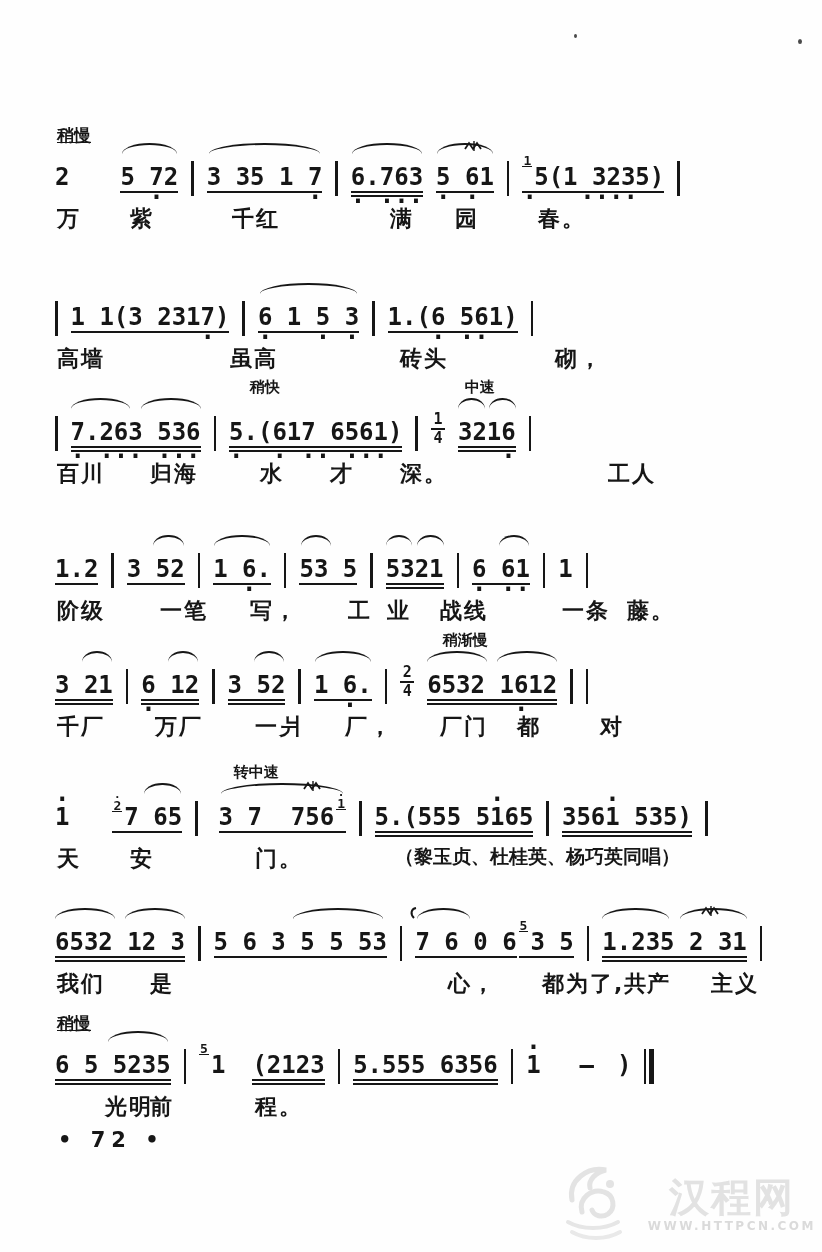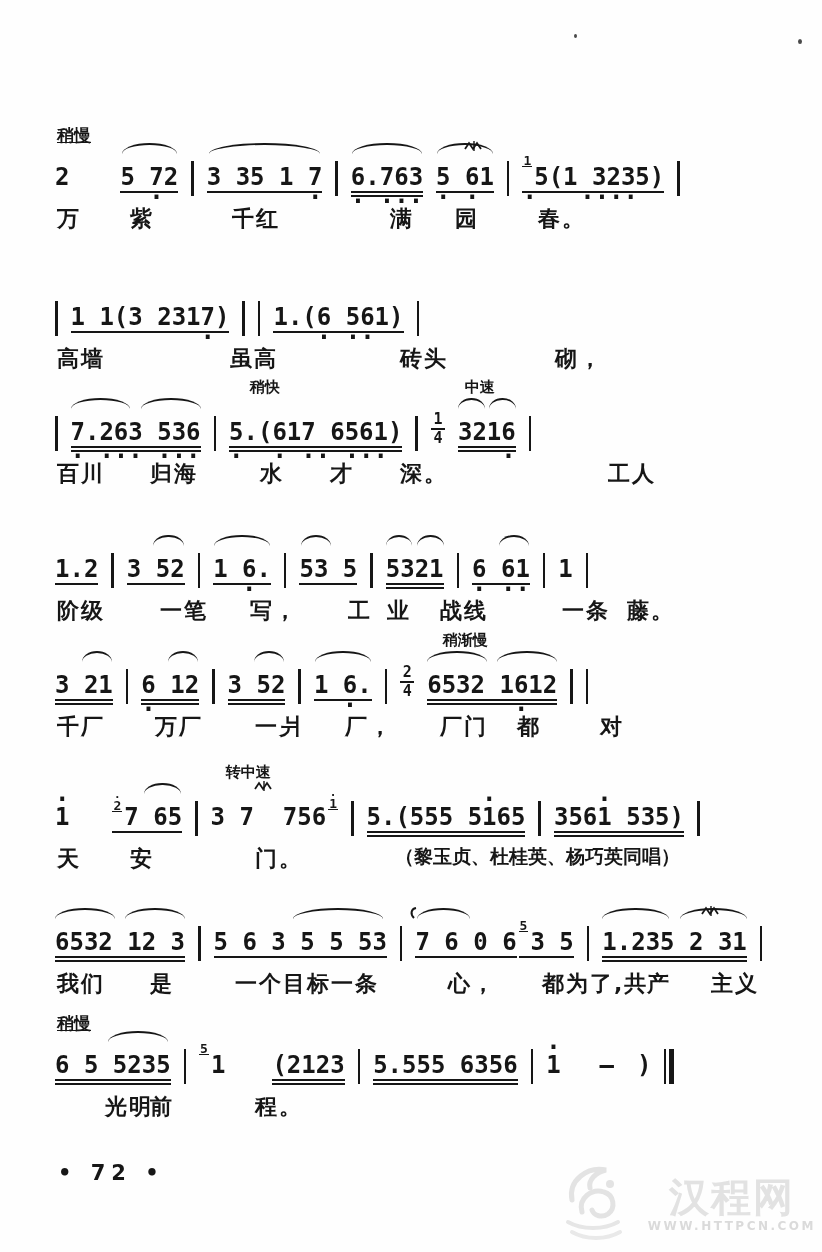--- a/index.html
+++ b/index.html
@@ -35,21 +35,21 @@
   .endbar .thick{width:5px;height:35px;background:#161616;}
   .timesig{display:flex;flex-direction:column;align-items:center;margin-top:17px;margin-right:13px;
            font:700 15px "DejaVu Sans Mono",monospace;line-height:15px;flex:none;}
   .timesig .ts-line{width:14px;height:1.5px;background:#161616;margin:1px 0;}
   .mordent{position:absolute;top:-3px;right:18%;}
   .hook{position:absolute;top:0;left:-7px;}
   .lyrics-row{position:absolute;top:84px;left:0;height:26px;width:100%;}
   .lyric{position:absolute;top:0;font:700 22px "DejaVu Sans",sans-serif;white-space:pre;letter-spacing:2px;}
   
   .page-number{position:absolute;left:58px;top:1128px;font:700 21px "DejaVu Sans",sans-serif;
-               letter-spacing:6px;margin-top:33px;}
+               letter-spacing:6px;}
   .watermark{position:absolute;right:6px;bottom:4px;display:flex;align-items:center;gap:4px;}
   .wm-text{display:flex;flex-direction:column;align-items:center;}
   .wm-name{font:700 40px "DejaVu Sans",sans-serif;color:#e2e2e2;letter-spacing:2px;line-height:44px;}
   .wm-url{font:700 12px "DejaVu Sans",sans-serif;color:#dadada;letter-spacing:2.5px;}
   .speck{position:absolute;background:#4a4a4a;border-radius:50%;}
 </style>
 </head>
 <body>
 
 <div class="page">
@@ -145,20 +145,31 @@
           <div class="group">
             <div class="z-slur"></div>
             <div class="z-above"> </div>
             <div class="z-digits"><span>1 1(3 2317)</span></div>
             <div class="z-beams">
               <div class="beam"></div>
             </div>
             <div class="z-below">         ·</div>
           </div>
           <div class="bar"></div>
+          <div class="group">
+            <div class="z-slur">
+              <div class="arc full"></div>
+            </div>
+            <div class="z-above"> </div>
+            <div class="z-digits"><span>6 1 5 3</span></div>
+            <div class="z-beams">
+              <div class="beam"></div>
+            </div>
+            <div class="z-below">·   · ·</div>
+          </div>
           <div class="bar"></div>
           <div class="group">
             <div class="z-slur"></div>
             <div class="z-above"> </div>
             <div class="z-digits"><span>1.(6 561)</span></div>
             <div class="z-beams">
               <div class="beam"></div>
             </div>
             <div class="z-below">   · ··</div>
           </div>
@@ -423,21 +434,21 @@
               <div class="arc right"></div>
             </div>
             <div class="z-above"> </div>
             <div class="z-digits"><div class="grace"><div class="g-dot">·</div><div class="g-num">2</div></div><span>7 65</span></div>
             <div class="z-beams">
               <div class="beam"></div>
             </div>
             <div class="z-below"> </div>
           </div>
           <div class="bar"></div>
-          <div class="group" style=" align-items: center;">
+          <div class="group" style="margin-left: 8px;">
             <div class="tok-tempo">转中速</div>
             <div class="z-slur">
               <div class="arc full"></div>
               <div class="mordent"><svg width="20" height="10" viewBox="0 0 20 10">
                   <path d="M1 8 L5 2 L9 8 L13 2 L17 8" stroke="#161616" stroke-width="1.8" fill="none"></path>
                   <path d="M10 0 L10 10" stroke="#161616" stroke-width="1.4"></path>
                 </svg></div>
             </div>
             <div class="z-above"> </div>
             <div class="z-digits"><span>3 7  756</span><div class="grace after"><div class="g-dot">·</div><div class="g-num">1</div></div></div>
@@ -544,21 +555,20 @@
               <div class="beam"></div>
               <div class="beam"></div>
             </div>
             <div class="z-below"> </div>
           </div>
           <div class="bar"></div>
         </div>
         <div class="lyrics-row">
           <div class="lyric" style="left: 2px;">我们</div>
           <div class="lyric" style="left: 95px;">是</div>
-          <div class="lyric" style="left: 180px;">一个目标一条</div>
           <div class="lyric" style="left: 393px;">心，</div>
           <div class="lyric" style="left: 487px;">都为了,共</div>
           <div class="lyric" style="left: 592px;">产</div>
           <div class="lyric" style="left: 656px;">主义</div>
         </div>
       </div>
       <div class="system" style="top: 1008px;">
         <div class="line-tempo">稍慢</div>
         <div class="music-row">
           <div class="group">
@@ -574,21 +584,21 @@
             <div class="z-below"> </div>
           </div>
           <div class="bar"></div>
           <div class="group">
             <div class="z-slur"></div>
             <div class="z-above"> </div>
             <div class="z-digits"><div class="grace"><div class="g-num">5</div></div><span>1</span></div>
             <div class="z-beams"></div>
             <div class="z-below"> </div>
           </div>
-          <div class="group" style="margin-left: 34px;">
+          <div class="group" style="margin-left: 14px;">
             <div class="z-slur"></div>
             <div class="z-above"> </div>
             <div class="z-digits"><span>(2123</span></div>
             <div class="z-beams">
               <div class="beam"></div>
               <div class="beam"></div>
             </div>
             <div class="z-below"> </div>
           </div>
           <div class="bar"></div>

